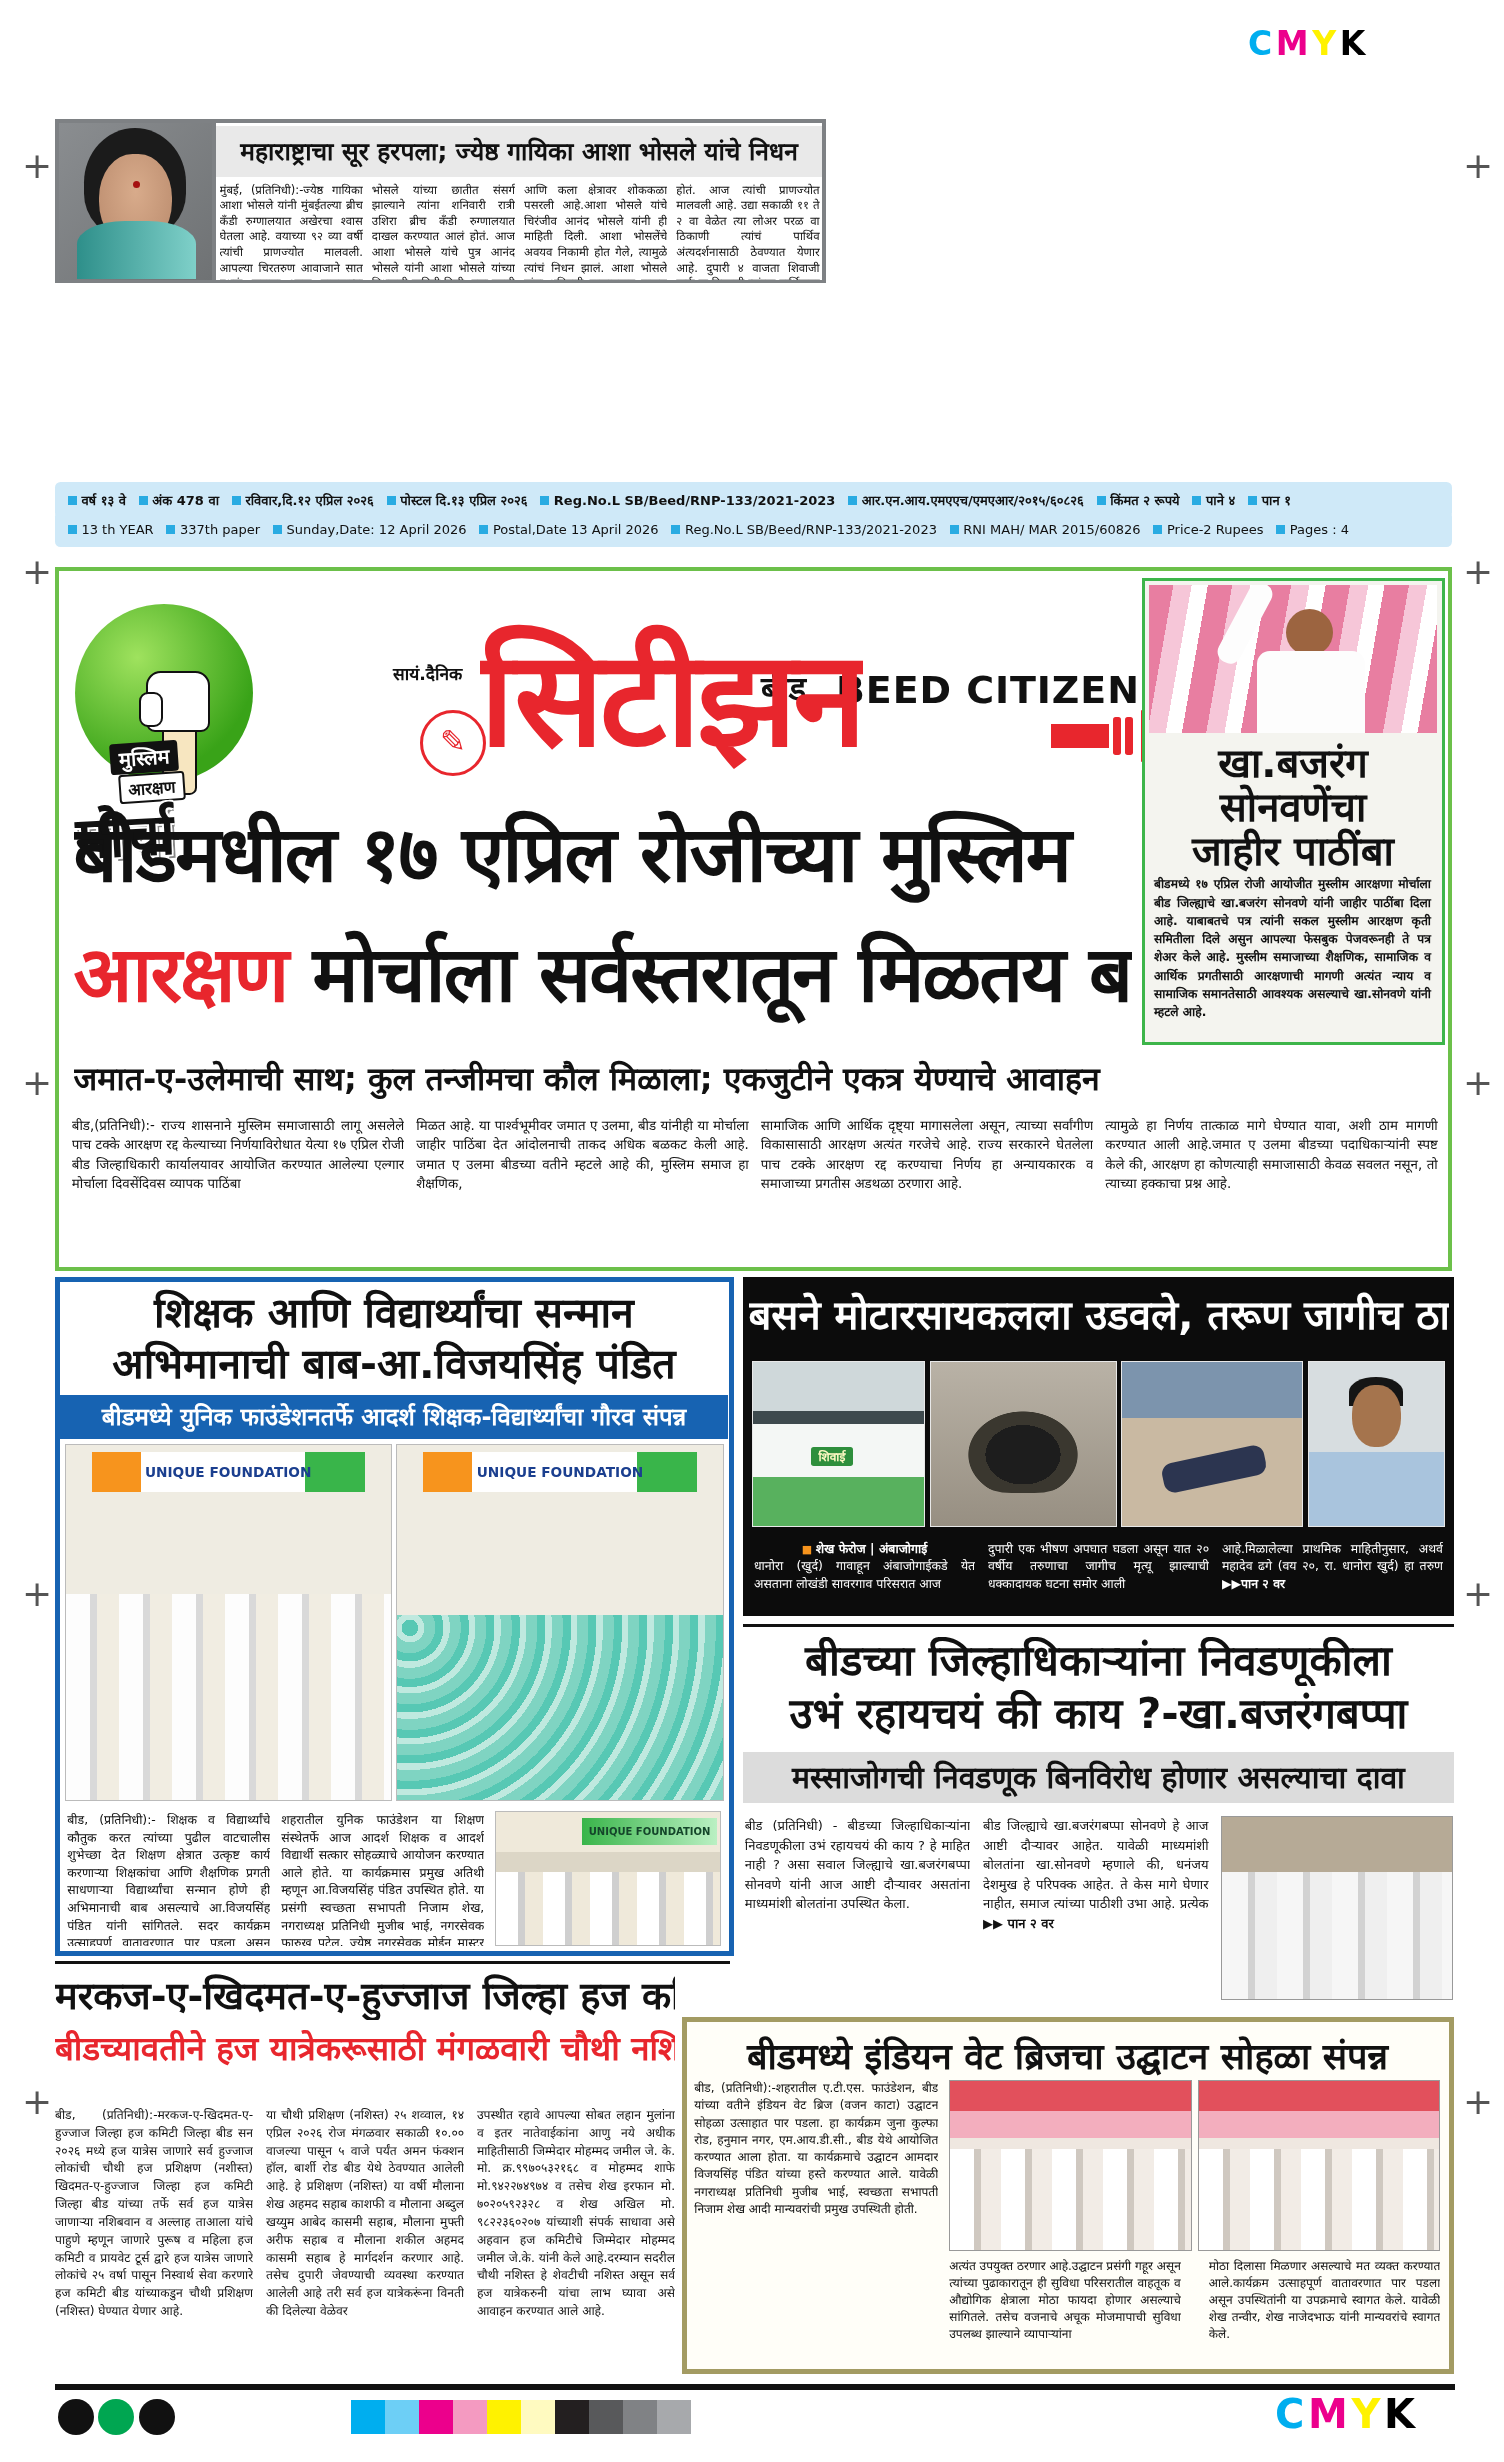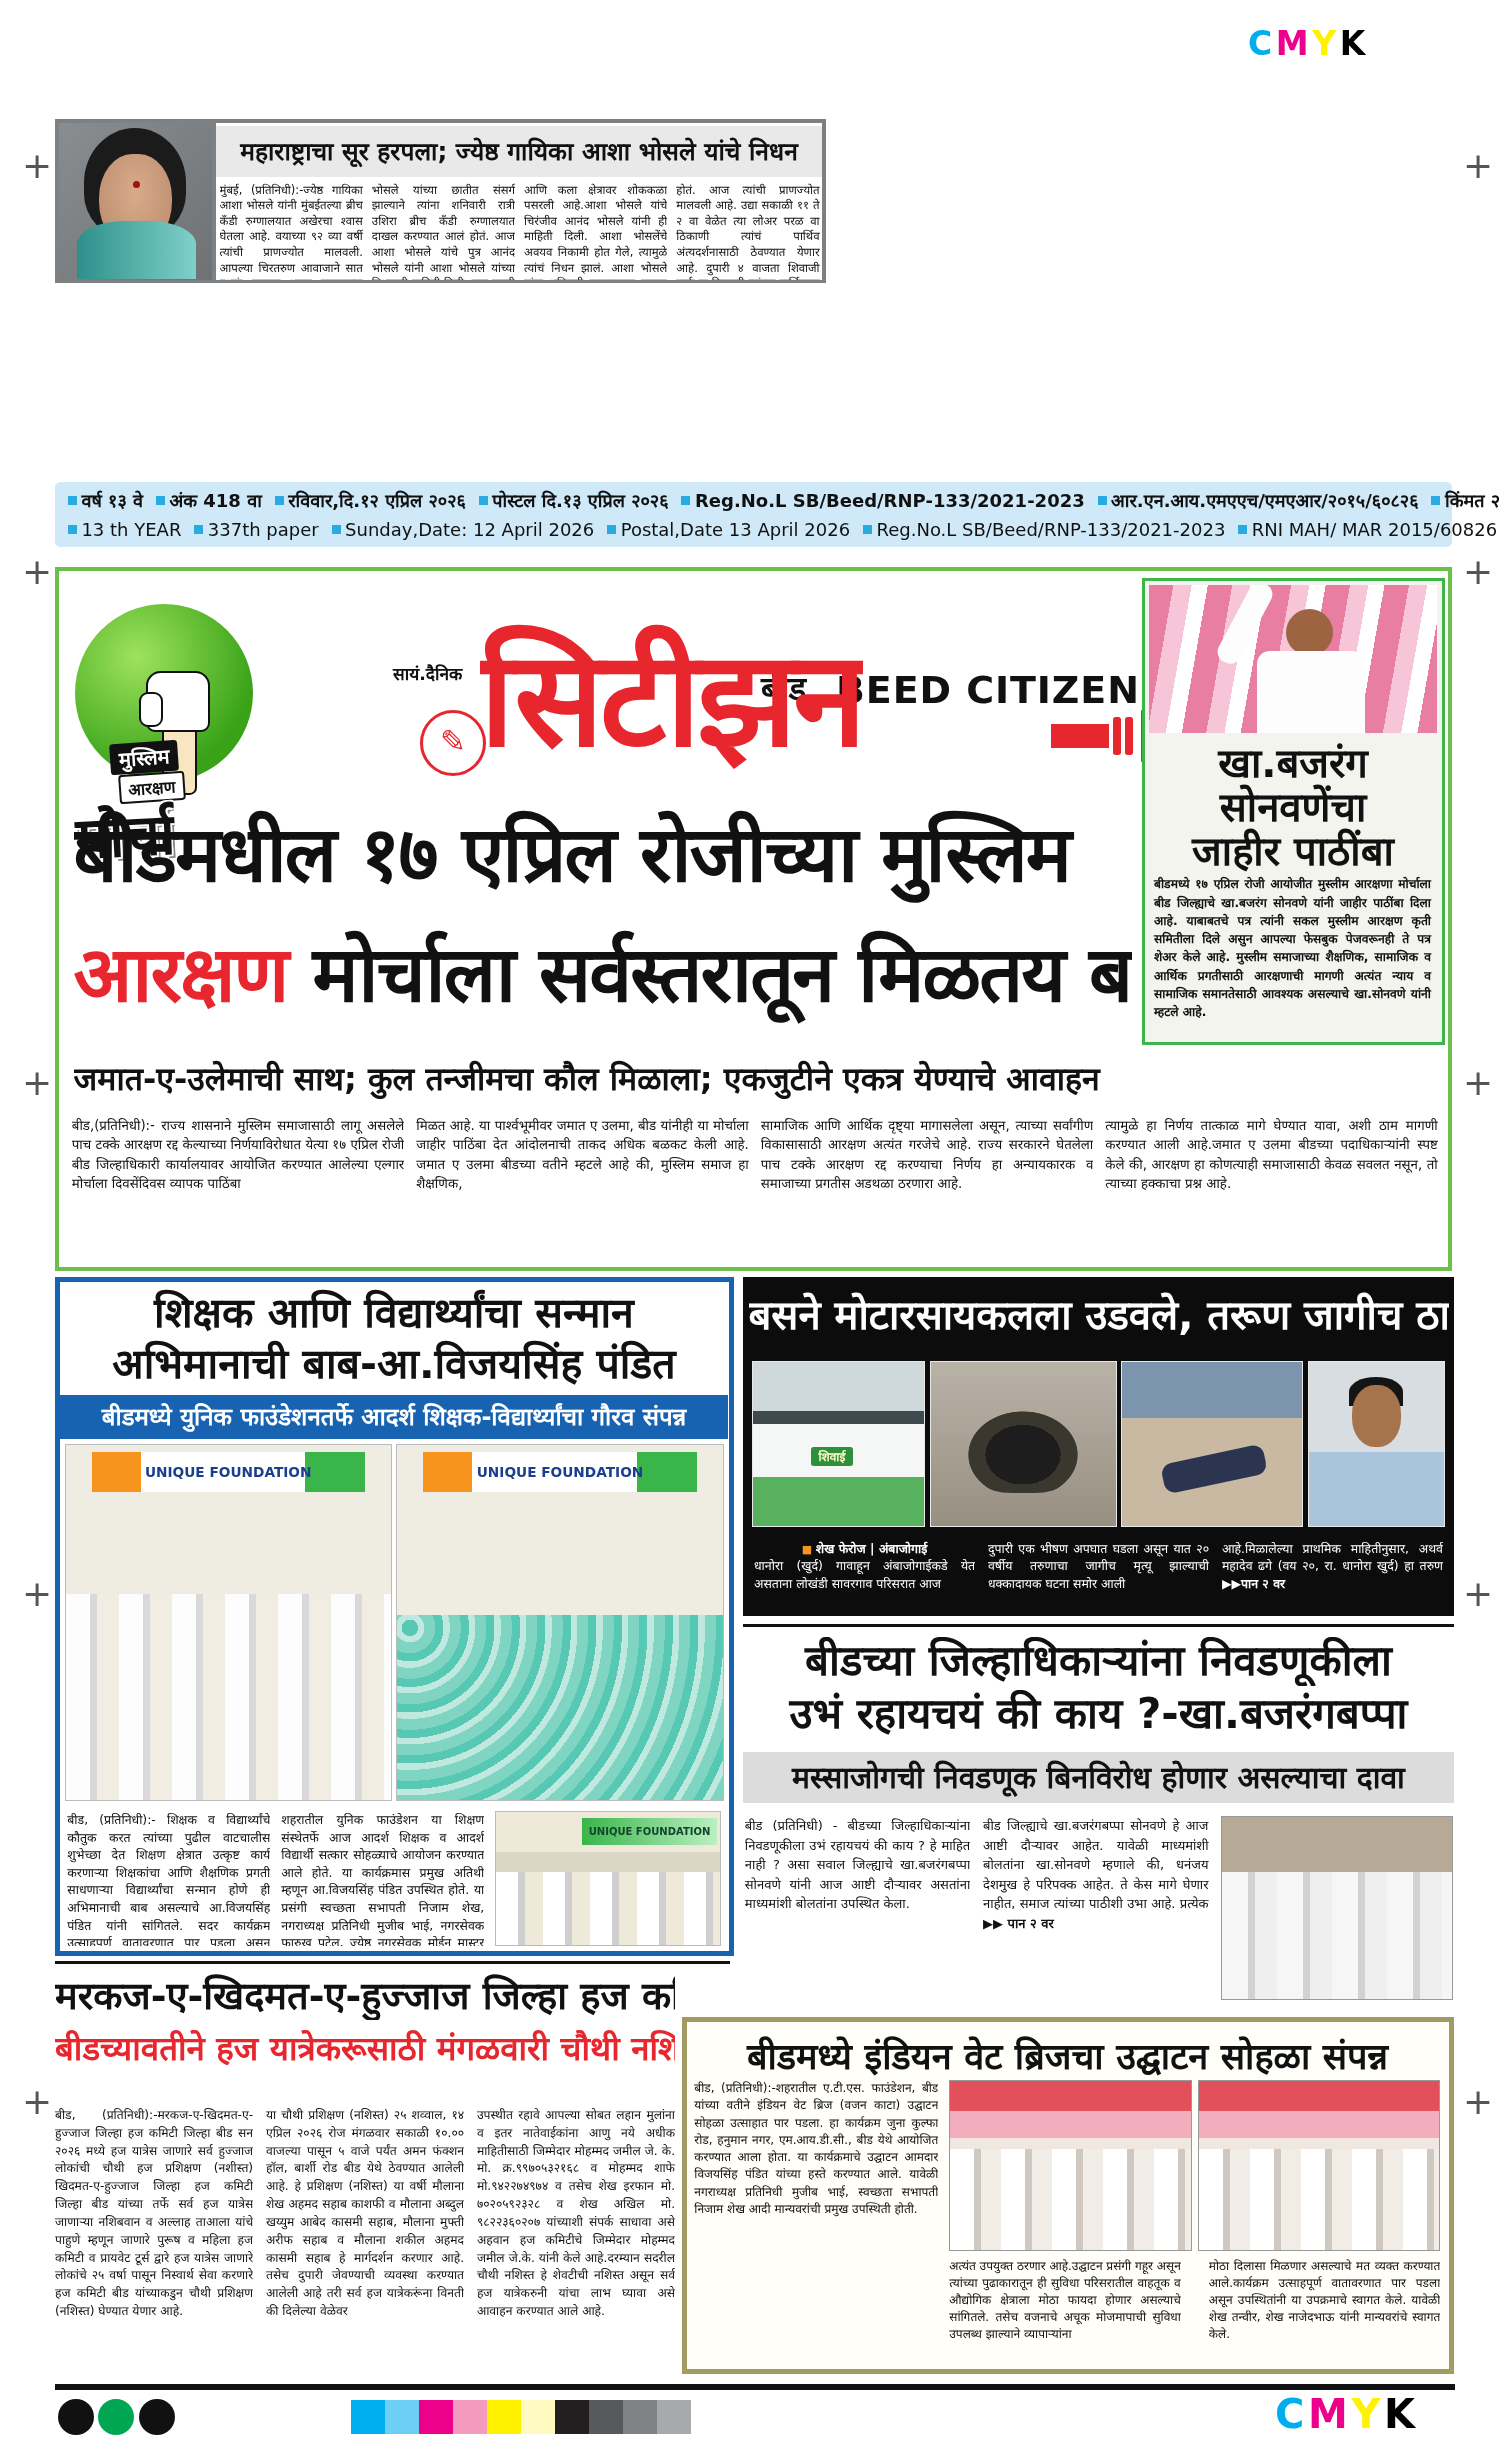--- a/index.html
+++ b/index.html
@@ -23,21 +23,21 @@
   .obit-face{position:absolute;left:40px;top:31px;width:73px;height:95px;background:radial-gradient(ellipse at 50% 40%,#d8ab8b,#b98a6c);border-radius:46% 46% 50% 50%;}
   .obit-bindi{position:absolute;left:74px;top:58px;width:7.3px;height:7.3px;background:#a51010;border-radius:50%;}
   .obit-scarf{position:absolute;left:18px;top:98px;width:119px;height:58px;background:linear-gradient(90deg,#2e8f8a,#7fd0c9);border-radius:40% 40% 0 0;}
   .obit-right{left:161px;top:3.6px;width:606px;height:157px;background:#ffffff;}
   .obit-head{left:0;top:3.6px;width:606px;height:51px;background:#e9e9e9;font-size:24.6px;line-height:51px;}
   .obit-body{left:3.6px;top:60px;width:600px;height:97px;display:flex;gap:9px;}
   .obit-col{flex:1;font-size:11.5px;line-height:1.36;text-align:justify;overflow:hidden;}
 
   
   .bar{left:55px;width:1397px;height:36px;background:#cfe9f8;border-radius:5.5px;
-       display:flex;align-items:center;gap:12.8px;padding:0 12.8px;box-sizing:border-box;font-size:18px;}
+       display:flex;align-items:center;gap:12.8px;padding:0 12.8px;box-sizing:border-box;font-size:13px;}
   .bar .sq{display:inline-block;width:9px;height:9px;background:#29abe2;margin-right:4.6px;flex:none;}
   .bar .it{white-space:nowrap;display:flex;align-items:center;}
 
   
   .gbox{left:55px;top:567px;width:1397px;height:704px;border:4.6px solid #6cc04a;box-sizing:border-box;background:#fff;}
   .logo-circle{left:16.4px;top:33px;width:178px;height:178px;border-radius:50%;
       background:radial-gradient(circle at 35% 30%,#9fe25e,#39a318 70%);}
   .fist-arm{left:87px;top:109px;width:31px;height:78px;background:#f7e6c0;border:2.7px solid #111;border-radius:7.3px;}
   .fist-palm{left:71px;top:67px;width:60px;height:57px;background:#ffffff;border:2.7px solid #111;border-radius:14.6px 14.6px 9px 9px;}
   .fist-thumb{left:64px;top:88px;width:20px;height:31px;background:#fff;border:2.7px solid #111;border-radius:9px;}
@@ -181,21 +181,21 @@
   </div>
 </div>
 
 <div class="abs bar bold" style="top:482px;">
   <span class="it">
       <span class="sq"></span>
       <span>वर्ष १३ वे</span>
     </span>
   <span class="it">
       <span class="sq"></span>
-      <span>अंक 418 वा</span>
+      <span>अंक 478 वा</span>
     </span>
   <span class="it">
       <span class="sq"></span>
       <span>रविवार,दि.१२ एप्रिल २०२६</span>
     </span>
   <span class="it">
       <span class="sq"></span>
       <span>पोस्टल दि.१३ एप्रिल २०२६</span>
     </span>
   <span class="it">

